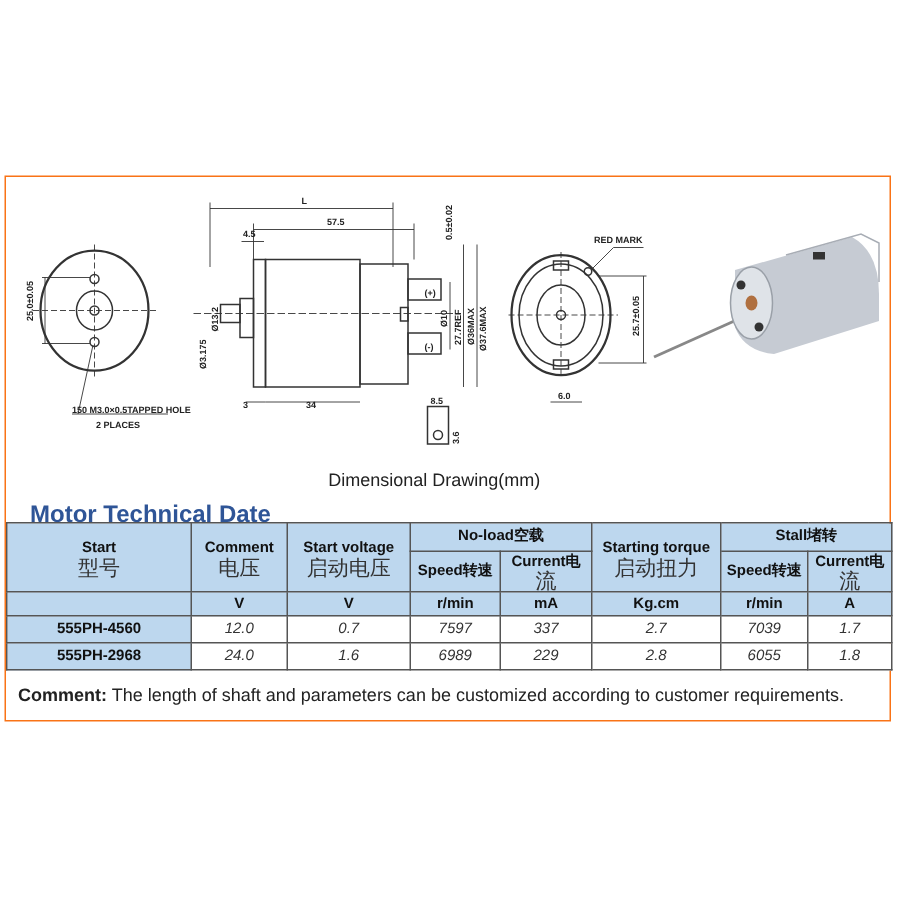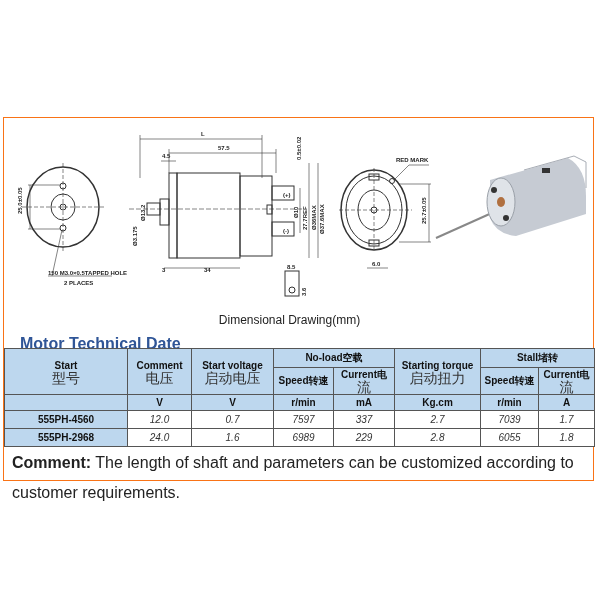--- a/index.html
+++ b/index.html
@@ -8,21 +8,21 @@
   .drawing { position:absolute; left:0; top:0; width:591px; height:200px; }
   .caption { position:absolute; left:0; width:591px; top:195px; text-align:center; font-family:"Liberation Sans", sans-serif; font-size:12px; color:#222; }
   .caption span { margin-left:-20px; }
   .title { position:absolute; left:16px; top:217px; font-family:"Liberation Sans", sans-serif; font-weight:bold; font-size:16px; color:#2f5597; }
   table.spec { position:absolute; left:0px; top:230px; width:590px; border-collapse:collapse; font-family:"Liberation Sans", sans-serif; font-size:10px; color:#111; table-layout:fixed; }
   table.spec td { border:1px solid #555; text-align:center; padding:0; line-height:12px; }
   table.spec td.hd { background:#bdd7ee; font-weight:bold; }
   table.spec td.hd .cn { font-weight:normal; font-family:Liberation Sans, sans-serif; font-size:14px; color:#333; }
   table.spec td.model { background:#bdd7ee; font-weight:bold; font-size:10px; }
   table.spec td.val { background:#fff; color:#333;font-style:italic; }
-  .comment { position:absolute; left:0; top:330px; width:589px; height:30px; padding-left:8px; box-sizing:border-box; font-family:"Liberation Sans", sans-serif; font-size:16px; color:#222; line-height:30px; }
+  .comment { position:absolute; left:0; top:330px; width:589px; height:30px; padding-left:8px; box-sizing:border-box; font-family:"Liberation Sans", sans-serif; font-size:12px; color:#222; line-height:30px; }
   .comment b { font-weight:bold; }
   .dimtext { font-family:"Liberation Sans", sans-serif; font-size:6px; fill:#222; font-weight:bold; }
 </style>
 </head>
 <body>
 
 <div class="frame">
 
   <svg class="drawing" viewBox="0 0 591 200" width="591" height="200">
 

